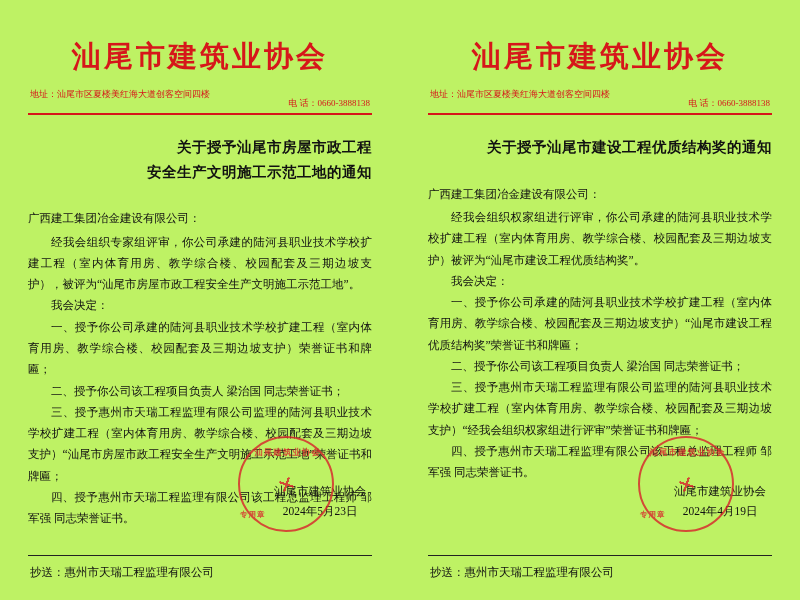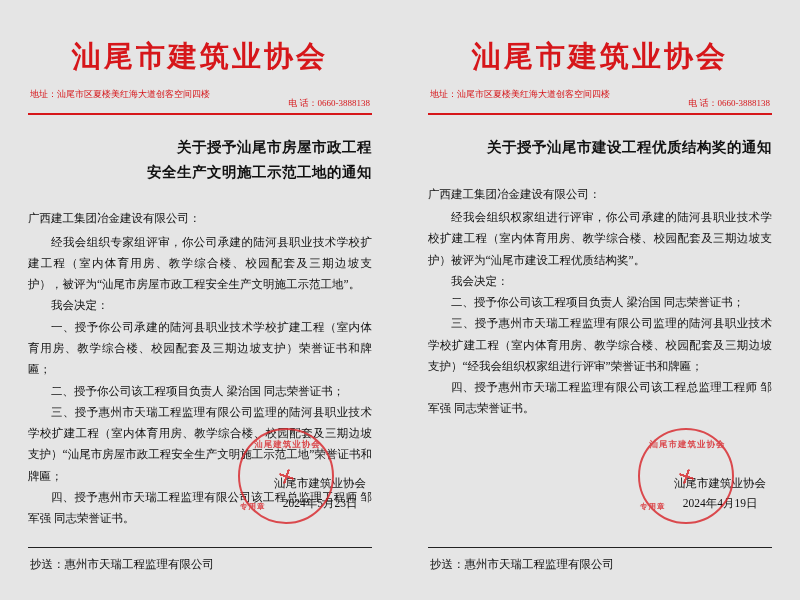--- a/index.html
+++ b/index.html
@@ -16,22 +16,22 @@
     height: 600px;
     display: flex;
     background: #ffffff;
     overflow: hidden;
   }
   .doc {
     position: relative;
     width: 400px;
     height: 600px;
     box-sizing: border-box;
-    padding: 22px 28px 8px 28px;
-    background: #e5e5e5;
+    padding: 22px 28px 0 28px;
+    background: #bef264;
   }
   .doc-inner {
     position: relative;
     width: 100%;
     height: 100%;
   }
   .letterhead-title {
     text-align: center;
     color: #d6161a;
     font-weight: bold;
@@ -206,20 +206,21 @@
 
       <div class="doc-title">
         <span>关于授予汕尾市建设工程优质结构奖的通知</span>
         <span class="line2"></span>
       </div>
 
       <div class="body-text">
         <p class="p-addressee">广西建工集团冶金建设有限公司：</p>
         <p class="p">经我会组织权家组进行评审，你公司承建的陆河县职业技术学校扩建工程（室内体育用房、教学综合楼、校园配套及三期边坡支护）被评为“汕尾市建设工程优质结构奖”。</p>
         <p class="p">我会决定：</p>
+        <p class="p">一、授予你公司承建的陆河县职业技术学校扩建工程（室内体育用房、教学综合楼、校园配套及三期边坡支护）“汕尾市建设工程优质结构奖”荣誉证书和牌匾；</p>
         <p class="p">二、授予你公司该工程项目负责人 梁治国 同志荣誉证书；</p>
         <p class="p">三、授予惠州市天瑞工程监理有限公司监理的陆河县职业技术学校扩建工程（室内体育用房、教学综合楼、校园配套及三期边坡支护）“经我会组织权家组进行评审”荣誉证书和牌匾；</p>
         <p class="p">四、授予惠州市天瑞工程监理有限公司该工程总监理工程师 邹军强 同志荣誉证书。</p>
       </div>
 
       <div class="sign-block">
         <div>汕尾市建筑业协会</div>
         <div>2024年4月19日</div>
       </div>
 

